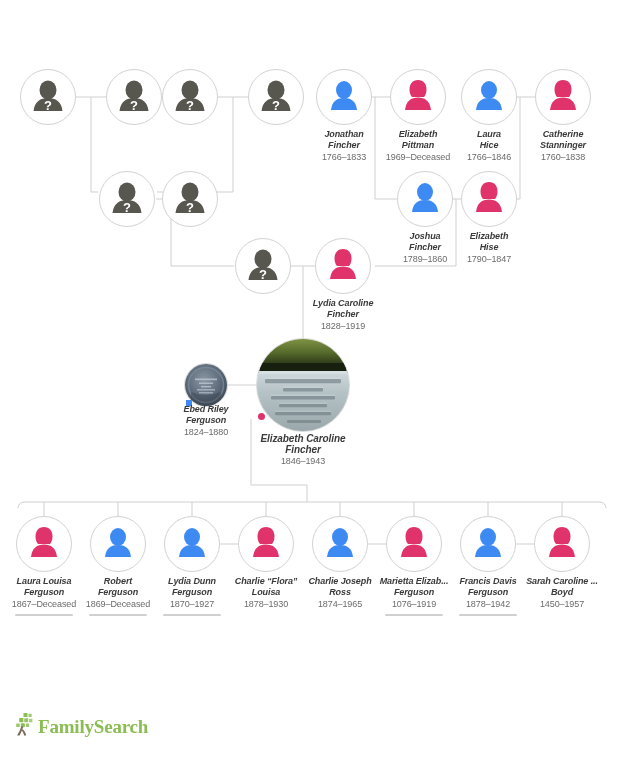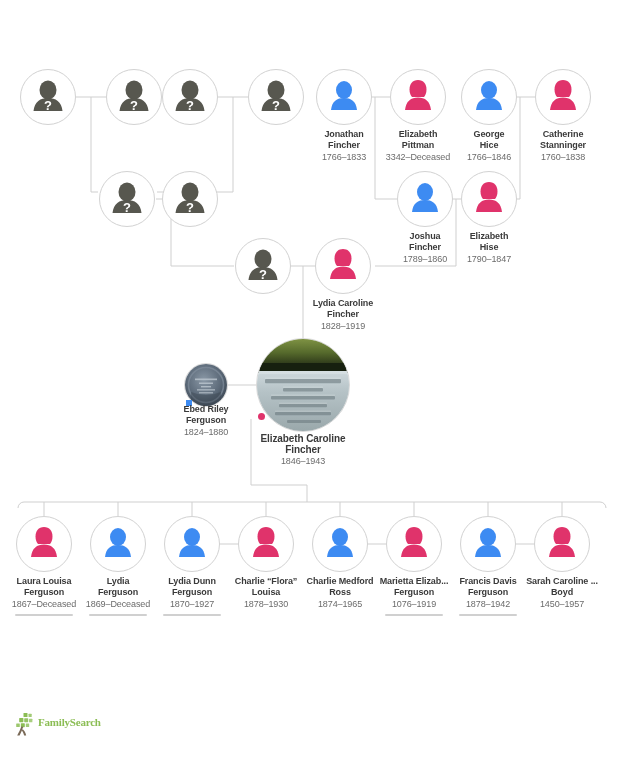--- a/index.html
+++ b/index.html
@@ -36,20 +36,21 @@
     width:112px;
     text-align:center;
     line-height:11px;
   }
   .nm{
     display:block;
     font-size:9px;
     font-weight:bold;
     color:#3a3a3a;
     letter-spacing:-0.1px;
+    font-style:italic;
   }
   .dt{
     display:block;
     font-size:9px;
     color:#6b6b6b;
     margin-top:1px;
     letter-spacing:-0.1px;
   }
   .label.big .nm{font-size:10px;}
   .label.sm{top:19px;}
@@ -62,21 +63,21 @@
   }
 
   .marker{position:absolute;}
   .marker.sq{width:6px;height:6px;background:#3d8bf2;}
   .marker.dot{width:7px;height:7px;border-radius:50%;background:#e0336b;}
 
   #logo{position:absolute;left:14px;top:712px;width:120px;height:26px;}
   #logo .lg-text{
     position:absolute;left:24px;top:4px;
     font-family:"Liberation Serif", serif;
-    font-size:11px;font-weight:bold;color:#8bbd54;
+    font-size:19px;font-weight:bold;color:#8bbd54;
     letter-spacing:-0.2px;
   }
 </style>
 </head>
 <body>
 
 <div id="tree">
 
   <svg class="lines" width="624" height="769" viewBox="0 0 624 769" fill="none">
     <g stroke="#cfcfcf" stroke-width="1" fill="none" stroke-linecap="butt">
@@ -188,33 +189,33 @@
   <div class="node" style="left:418px;top:97px;">
     <div class="avatar">
       <svg width="54" height="54" viewBox="0 0 54 54">
         <path d="M27 10 C32.5 10 35.5 14 35.5 19.5 C35.5 23 34.3 25.6 33 27 L21 27 C19.7 25.6 18.5 23 18.5 19.5 C18.5 14 21.5 10 27 10 Z" fill="#e0336b"></path>
         <path d="M14 40 C15 31 20 27.5 27 27.5 C34 27.5 39 31 40 40 Z" fill="#e0336b"></path>
       </svg>
     </div>
     <div class="label">
       <span class="nm">Elizabeth</span>
       <span class="nm">Pittman</span>
-      <span class="dt">3342–Deceased</span>
+      <span class="dt">1969–Deceased</span>
     </div>
   </div>
 
   <div class="node" style="left:489px;top:97px;">
     <div class="avatar">
       <svg width="54" height="54" viewBox="0 0 54 54">
         <ellipse cx="27" cy="20" rx="8" ry="9" fill="#3d8bf2"></ellipse>
         <path d="M14 40 C15 31 20 28 27 28 C34 28 39 31 40 40 Z" fill="#3d8bf2"></path>
       </svg>
     </div>
     <div class="label">
-      <span class="nm">George</span>
+      <span class="nm">Laura</span>
       <span class="nm">Hice</span>
       <span class="dt">1766–1846</span>
     </div>
   </div>
 
   <div class="node" style="left:563px;top:97px;">
     <div class="avatar">
       <svg width="54" height="54" viewBox="0 0 54 54">
         <path d="M27 10 C32.5 10 35.5 14 35.5 19.5 C35.5 23 34.3 25.6 33 27 L21 27 C19.7 25.6 18.5 23 18.5 19.5 C18.5 14 21.5 10 27 10 Z" fill="#e0336b"></path>
         <path d="M14 40 C15 31 20 27.5 27 27.5 C34 27.5 39 31 40 40 Z" fill="#e0336b"></path>
@@ -389,21 +390,21 @@
   </div>
 
   <div class="node" style="left:118px;top:544px;">
     <div class="avatar">
       <svg width="54" height="54" viewBox="0 0 54 54">
         <ellipse cx="27" cy="20" rx="8" ry="9" fill="#3d8bf2"></ellipse>
         <path d="M14 40 C15 31 20 28 27 28 C34 28 39 31 40 40 Z" fill="#3d8bf2"></path>
       </svg>
     </div>
     <div class="label">
-      <span class="nm">Lydia</span>
+      <span class="nm">Robert</span>
       <span class="nm">Ferguson</span>
       <span class="dt">1869–Deceased</span>
     </div>
     <div class="underline" style="left:-29px;top:70px;width:58px;"></div>
   </div>
 
   <div class="node" style="left:192px;top:544px;">
     <div class="avatar">
       <svg width="54" height="54" viewBox="0 0 54 54">
         <ellipse cx="27" cy="20" rx="8" ry="9" fill="#3d8bf2"></ellipse>
@@ -433,21 +434,21 @@
   </div>
 
   <div class="node" style="left:340px;top:544px;">
     <div class="avatar">
       <svg width="54" height="54" viewBox="0 0 54 54">
         <ellipse cx="27" cy="20" rx="8" ry="9" fill="#3d8bf2"></ellipse>
         <path d="M14 40 C15 31 20 28 27 28 C34 28 39 31 40 40 Z" fill="#3d8bf2"></path>
       </svg>
     </div>
     <div class="label">
-      <span class="nm">Charlie Medford</span>
+      <span class="nm">Charlie Joseph</span>
       <span class="nm">Ross</span>
       <span class="dt">1874–1965</span>
     </div>
   </div>
 
   <div class="node" style="left:414px;top:544px;">
     <div class="avatar">
       <svg width="54" height="54" viewBox="0 0 54 54">
         <path d="M27 10 C32.5 10 35.5 14 35.5 19.5 C35.5 23 34.3 25.6 33 27 L21 27 C19.7 25.6 18.5 23 18.5 19.5 C18.5 14 21.5 10 27 10 Z" fill="#e0336b"></path>
         <path d="M14 40 C15 31 20 27.5 27 27.5 C34 27.5 39 31 40 40 Z" fill="#e0336b"></path>

